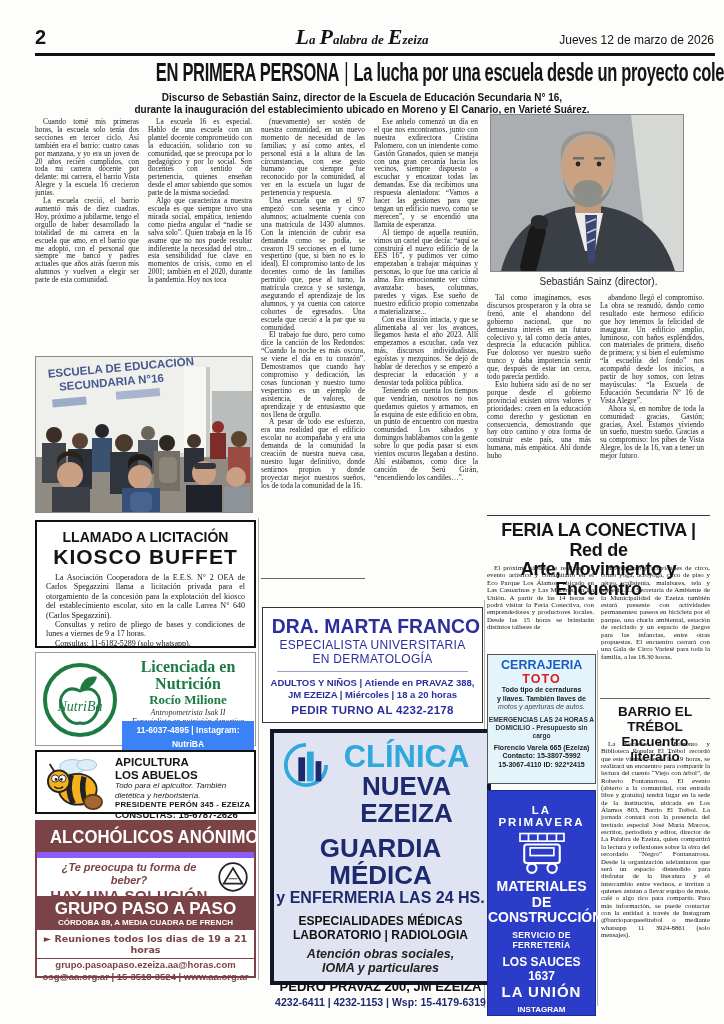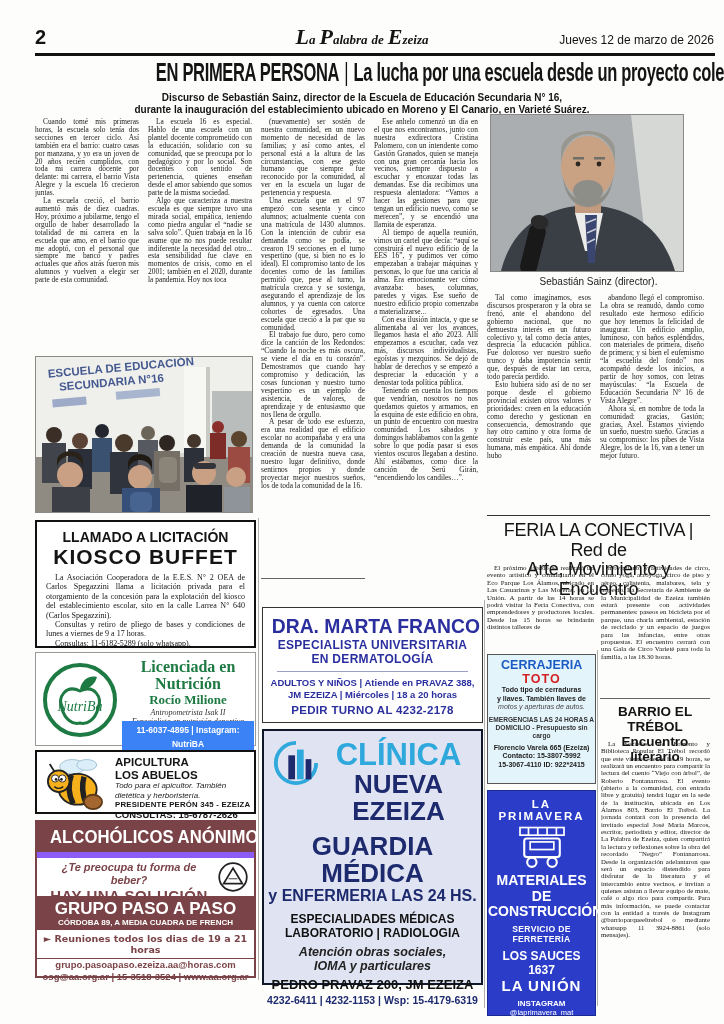--- a/index.html
+++ b/index.html
@@ -53,47 +53,47 @@
   .aa-a{font-size:15px;font-weight:bold;color:#7a4347;letter-spacing:.5px;}
   .aa-group{font-size:17px;font-weight:bold;line-height:18px;padding-top:3px;}
   .aa-addr{font-size:8px;font-weight:bold;line-height:10px;}
   .aa-meet{font-family:"DejaVu Sans",sans-serif;font-size:9.5px;font-weight:bold;color:#7a4347;
            text-align:center;border-bottom:1px solid #7a4347;padding:3px 0;}
   .aa-mail{font-size:9.5px;font-weight:bold;color:#7a4347;text-align:center;line-height:12px;}
   
   .franco-box{border:1px solid #333;box-sizing:border-box;background:#fff;text-align:center;color:#2b2f9e;}
   .fr-name{font-size:21px;font-weight:bold;transform:scaleX(.92);transform-origin:50% 50%;
            white-space:nowrap;margin-top:6px;}
-  .fr-spec{font-size:12px;font-weight:bold;line-height:14px;letter-spacing:.3px;}
+  .fr-spec{font-size:12px;font-weight:normal;line-height:14px;letter-spacing:.3px;}
   .fr-rule{border-top:1px solid #9aa0c8;margin:5px 14px;}
   .fr-line{font-size:9.5px;font-weight:bold;line-height:12px;}
   .fr-turno{font-size:11.5px;font-weight:bold;margin-top:3px;letter-spacing:.3px;}
-  .cli-box{border:2px solid #0f172a;box-sizing:border-box;background:#e0e4f2;text-align:center;}
+  .cli-box{border:4px solid #0f172a;box-sizing:border-box;background:#e0e4f2;text-align:center;margin-left:8px;}
   .cli-n1{font-size:31px;font-weight:bold;color:#2fa8dc;line-height:32px;}
   .cli-n2{font-size:26px;font-weight:bold;color:#1d2a6e;line-height:27px;}
   .cli-g1{font-size:26px;font-weight:bold;color:#1d2a6e;line-height:27px;margin-top:8px;}
   .cli-g2{font-size:16px;font-weight:bold;color:#1d2a6e;line-height:18px;}
   .cli-esp{font-size:12px;font-weight:bold;color:#111;line-height:14px;}
   .cli-it{font:italic bold 12.5px/14px "Liberation Sans",sans-serif;color:#222;}
   .cli-addr{font-size:13px;font-weight:bold;color:#111;margin-top:4px;}
   .cli-ph{font-size:10.5px;font-weight:bold;color:#1d2a6e;margin-top:2px;}
   
-  .feria-head{text-align:center;font-size:18px;font-weight:normal;line-height:19.5px;letter-spacing:-0.3px;}
+  .feria-head{text-align:center;font-size:18px;font-weight:bold;line-height:19.5px;letter-spacing:-0.3px;}
   .news-col{overflow:hidden;}
   .news-col p{margin:0;text-indent:7px;text-align:justify;font:6.9px/7.4px "Liberation Serif",serif;}
   .cerr-box{border:1px solid #555;box-sizing:border-box;background:#e4f4fb;text-align:center;}
   .cerr-t{font-size:12.5px;font-weight:bold;line-height:14px;padding-top:3px;}
   .cerr-t .c1{color:#1a5bc4;}
   .cerr-t .c2{color:#d42222;letter-spacing:1px;}
   .cerr-b{font-size:7px;line-height:8.6px;font-weight:bold;color:#222;}
   .cerr-i{font:italic 7px/8.6px "Liberation Sans",sans-serif;color:#444;}
   .cerr-s{font-size:6.6px;line-height:8px;font-weight:bold;color:#333;}
   .cerr-box .gap{height:4px;}
   .prim-box{background:#2a3cc8;color:#fff;text-align:center;box-sizing:border-box;border:1px solid #1b2a90;}
-  .prim-brand{font-size:11.5px;letter-spacing:2px;font-weight:bold;padding-top:7px;}
+  .prim-brand{font-size:11.5px;letter-spacing:2px;font-weight:bold;padding-top:13px;}
   .prim-m{font-size:14px;font-weight:bold;line-height:15.5px;}
   .prim-s{font-size:8.6px;font-weight:bold;letter-spacing:.3px;margin-top:4px;}
   .prim-a1{font-size:12px;font-weight:bold;margin-top:5px;}
   .prim-a2{font-size:15px;font-weight:bold;letter-spacing:1px;}
   .prim-soc{font-size:8px;font-weight:bold;line-height:9.5px;margin-top:5px;}
   .prim-soc .hand{font-weight:normal;font-size:7.5px;}
   .trebol-head{text-align:center;font-size:13.5px;font-weight:bold;line-height:15px;}
   .trebol-body{overflow:hidden;}
   .trebol-body p{margin:0;text-indent:7px;text-align:justify;font:6.8px/7.35px "Liberation Serif",serif;}
 </style>

